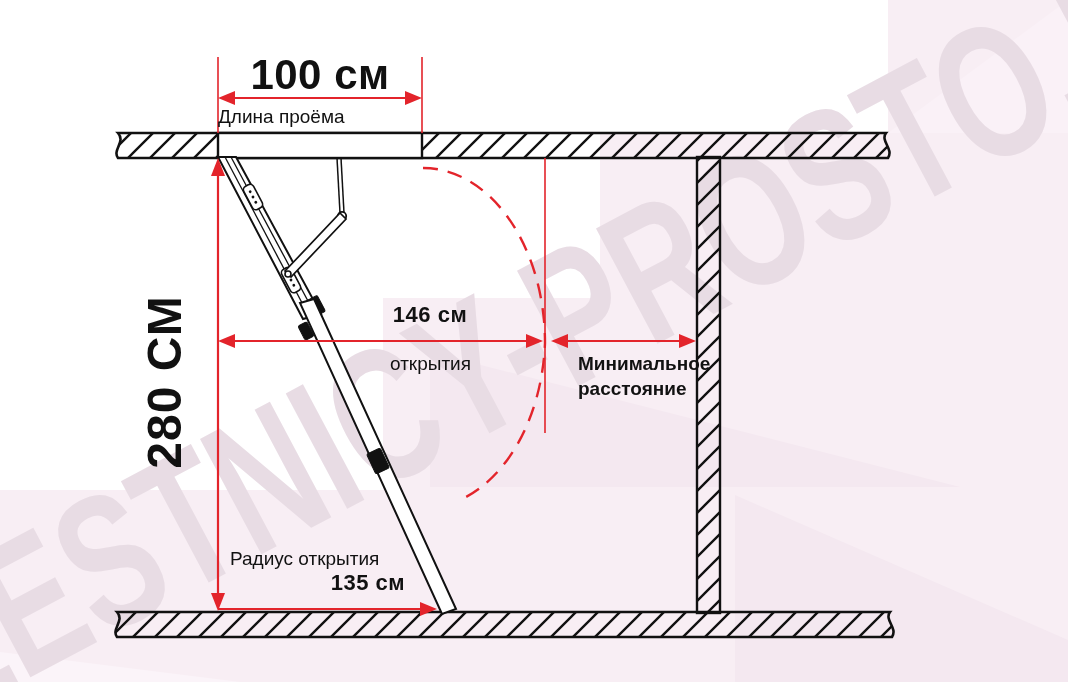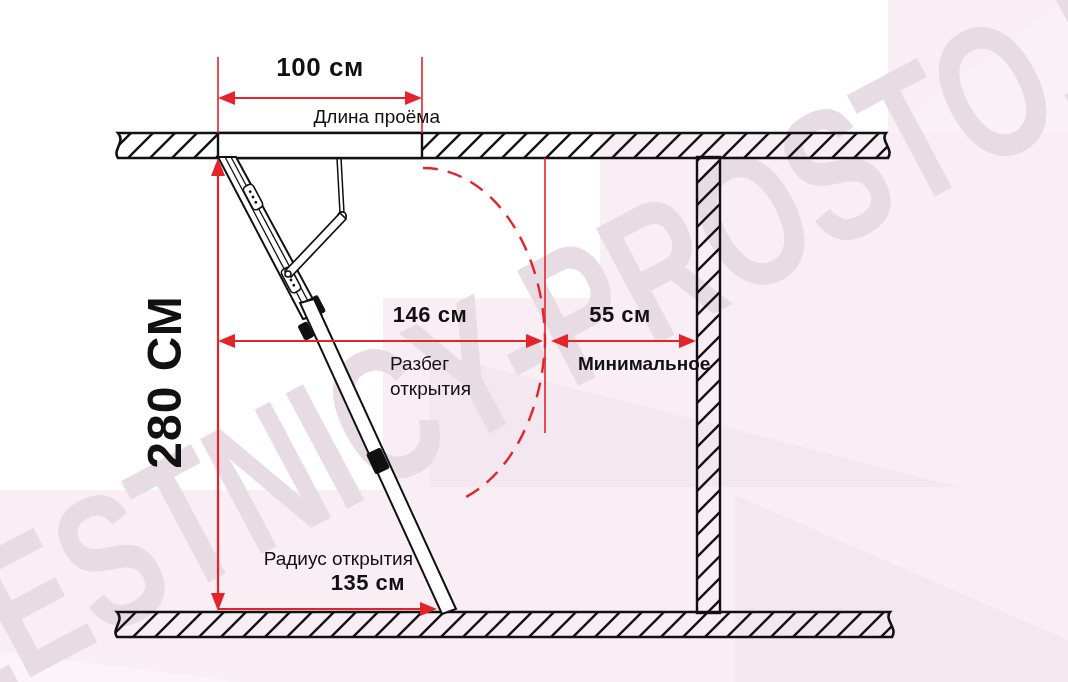--- a/index.html
+++ b/index.html
@@ -17,26 +17,26 @@
     color:#111;
     user-select:none;
   }
   .dim-value{
     font-weight:bold;
     font-size:22px;
     line-height:1;
     text-align:center;
     letter-spacing:0.5px;
   }
-  .dim-value.big{font-size:26px;}
+  .dim-value.big{font-size:42px;}
   .dim-caption{
     font-size:19px;
     line-height:25px;
   }
-  .center{text-align:right;padding-left:18px;}
+  .center{text-align:left;}
   .rot-90{
     transform:translate(-50%,-50%) rotate(-90deg);
     white-space:nowrap;
     font-weight:bold;
     font-size:48px;
     letter-spacing:1px;
   }
 </style>
 </head>
 <body>
@@ -156,27 +156,26 @@
 
   <div class="label dim-value big" style="left:218px;top:54px;width:204px;">100 см</div>
 
   <div class="label dim-caption center" style="left:218px;top:104px;width:204px;">Длина проёма</div>
 
   <div class="label rot-90" style="left:164px;top:382px;">280 СМ</div>
 
   <div class="label dim-value" style="left:355px;top:304px;width:150px;">146 см</div>
 
   <div class="label dim-caption" style="left:390px;top:351px;width:140px;">
-    <div>Разбег</div>
     <div>открытия</div>
   </div>
 
-  <div class="label dim-value" style="left:545px;top:304px;width:150px;">55 см</div>
 
   <div class="label dim-caption" style="left:578px;top:351px;width:150px;font-weight:bold;">
     <div>Минимальное</div>
+    <div>расстояние</div>
   </div>
 
-  <div class="label dim-caption center" style="left:220px;top:546px;width:175px;">Радиус открытия</div>
+  <div class="label dim-caption center" style="left:230px;top:546px;width:175px;">Радиус открытия</div>
 
   <div class="label dim-value" style="left:230px;top:572px;width:175px;text-align:right;">135 см</div>
 
 </div>
 
 </body></html>

